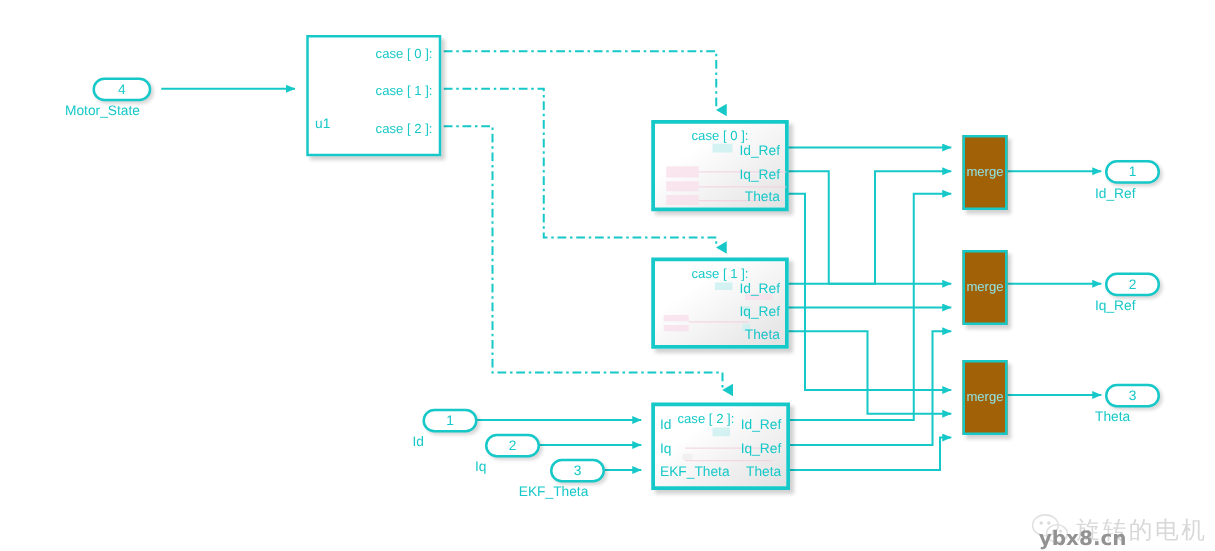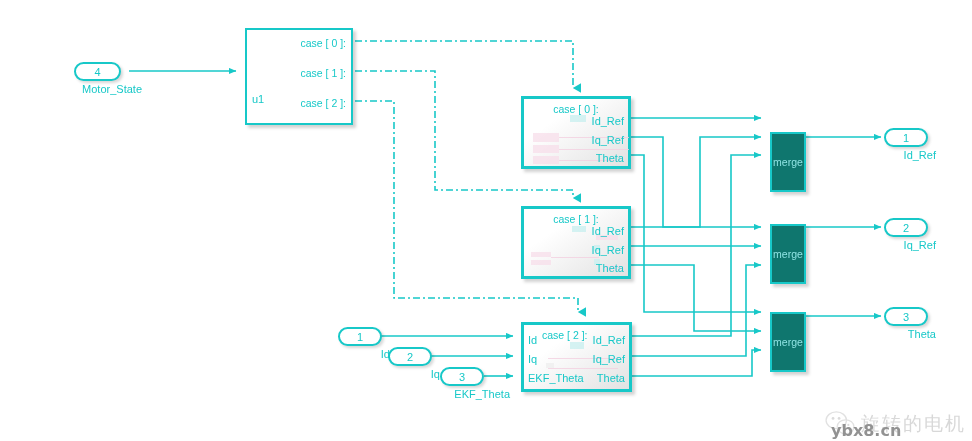--- a/index.html
+++ b/index.html
@@ -93,23 +93,22 @@
     opacity: 0.8;
   }
   .thumb-t {
     position: absolute;
     background: #cdf0f0;
     opacity: 0.85;
   }
 
   
   .merge {
-    background: #0f766e;
+    background: #a16207;
     border: 2px solid #17c8c8;
-    margin-top: 24px;
   }
   .merge .mlabel {
     position: absolute;
     left: 0;
     right: 0;
     top: 50%;
     transform: translateY(-50%);
     text-align: center;
     color: #8fe3e3;
     font-size: 10.5px;
@@ -125,21 +124,21 @@
     color: #17c8c8;
     font-size: 11px;
     text-align: center;
     line-height: 17px;
     box-shadow: 2px 2px 3px rgba(0,0,0,0.16);
   }
   .port-name {
     position: absolute;
     color: #17c8c8;
     font-size: 11px;
-    text-align: right;
+    text-align: left;
     white-space: nowrap;
   }
 
   
   #watermark {
     position: absolute;
     right: 6px;
     bottom: 4px;
     display: flex;
     align-items: center;

